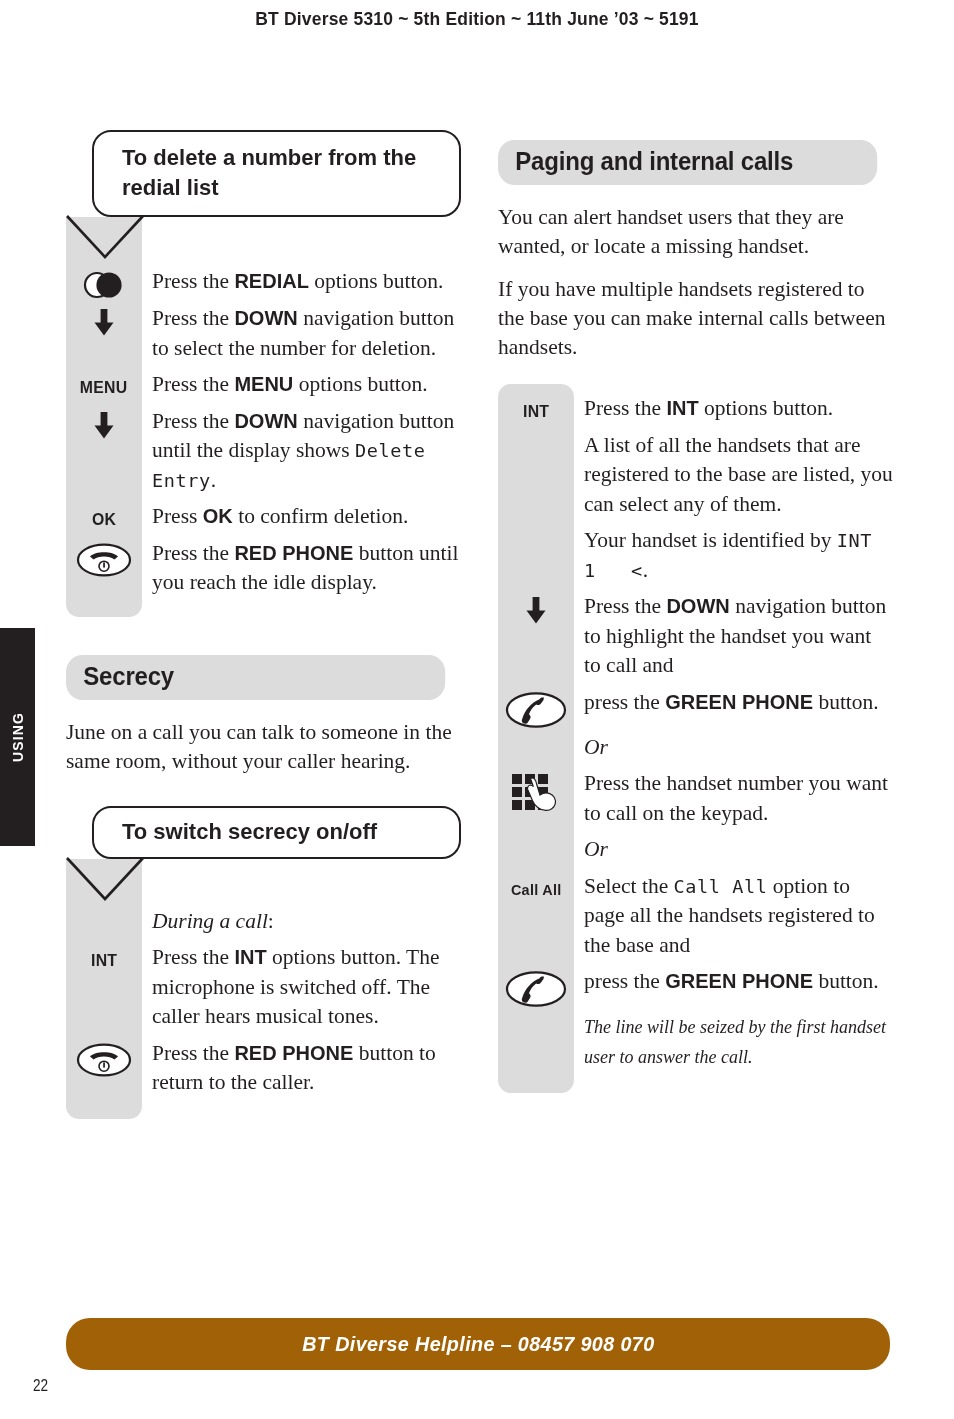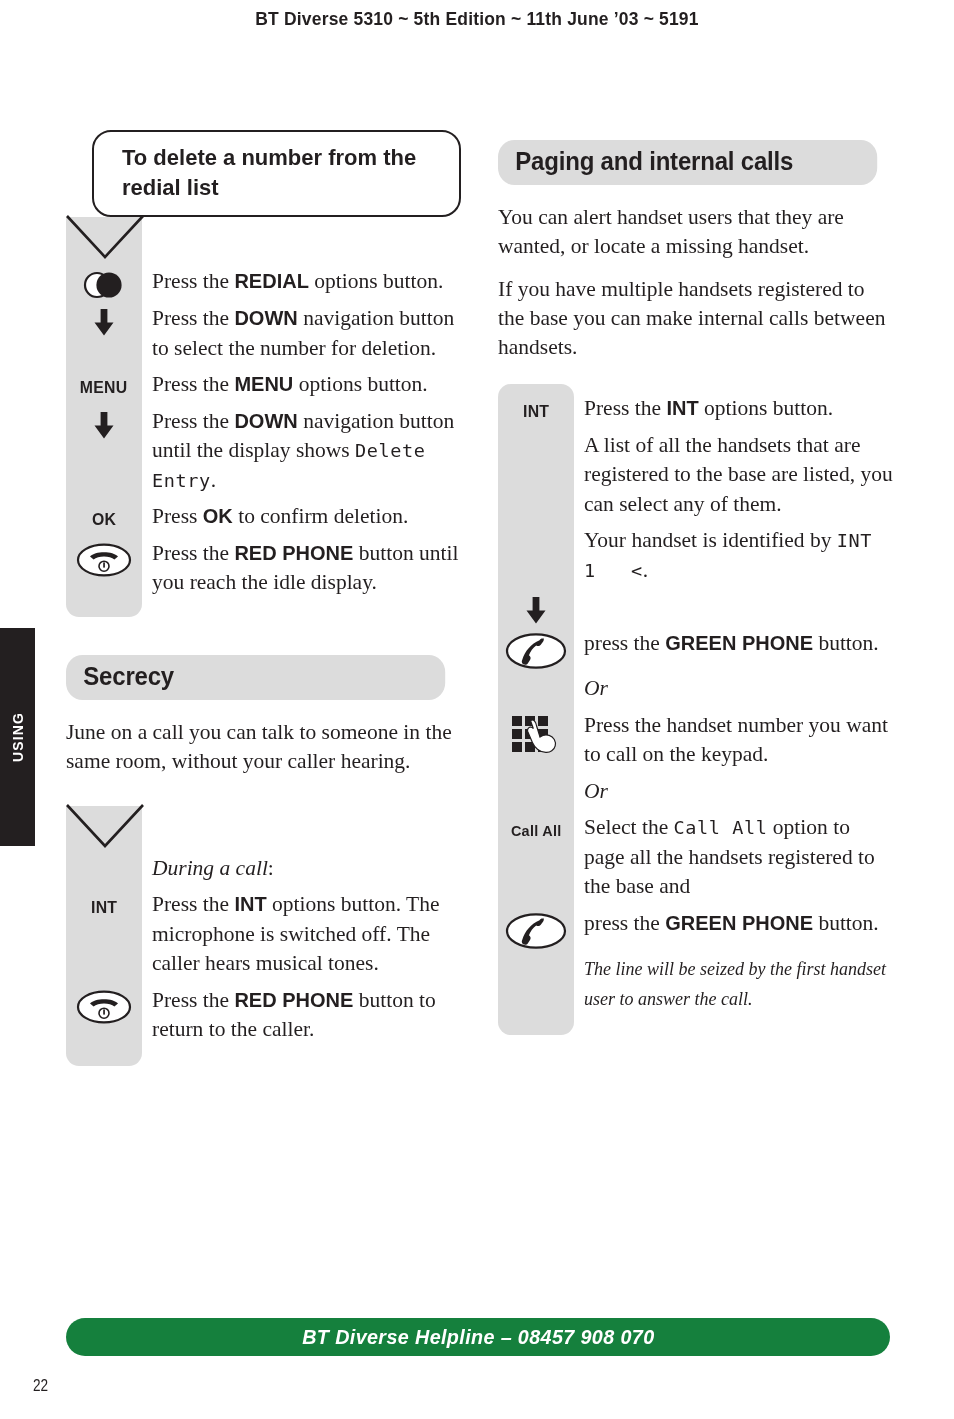--- a/index.html
+++ b/index.html
@@ -149,22 +149,22 @@
     font-size:18px;
     line-height:29px;
   }
 
   
   .icon{display:block;}
 
   
   .footer{
     position:absolute;left:66px;top:1318px;
-    width:824px;height:38px;
-    background:#15803d;
+    width:824px;height:52px;
+    background:#a16207;
     border-radius:24px;
     display:flex;align-items:center;justify-content:center;
   }
   .footer span{
     color:#ffffff;
     font-family:"Liberation Sans", sans-serif;
     font-style:italic;
     font-weight:700;
     font-size:21px;
     letter-spacing:.4px;
@@ -254,20 +254,23 @@
     </div>
 
     <div style="margin-top:38px;">
       <span class="pill">Secrecy</span>
       <div>
         <p class="body first">June on a call you can talk to someone in the same room, without your caller hearing.</p>
       </div>
 
       <div style="height:30px;"></div>
 
+      <div class="bubble-wrap">
+        <div class="bubble" style="padding:9px 16px 10px 28px;">To switch secrecy on/off</div>
+      </div>
 
       <div class="steps">
         <div class="gutter" style="top:0;"></div>
         <svg class="bubble-tail" style="top:-2px;left:0;" viewBox="0 0 78 44">
           <polyline points="1,1 39,42 77,1" fill="none" stroke="#231f20" stroke-width="2.6"></polyline>
         </svg>
         <div class="rows" style="padding-top:48px;padding-bottom:14px;">
             <div class="row">
               <div class="cue"></div>
               <div class="instr pad"><i>During a call</i>:</div>
@@ -317,20 +320,21 @@
           <div class="row">
             <div class="cue"></div>
             <div class="instr pad">Your handset is identified by <span class="lcd">INT 1&nbsp;&nbsp;&nbsp;&lt;</span>.</div>
           </div>
           <div class="row">
             <div class="cue">
               <span class="icon"><svg width="26" height="30" viewBox="0 0 26 30">
                   <path d="M9.6 2 h6.8 v13.4 h6.1 L13 28.4 L3.5 15.4 h6.1 Z" fill="#231f20"></path>
                 </svg></span>
             </div>
+            <div class="instr pad">Press the <b>DOWN</b> navigation button to highlight the handset you want to call and</div>
           </div>
           <div class="row">
             <div class="cue">
               <span class="icon"><svg width="62" height="38" viewBox="0 0 62 38">
                   <ellipse cx="31" cy="19" rx="29" ry="16.6" fill="#fff" stroke="#231f20" stroke-width="2.2"></ellipse>
                   <path d="M42.5 8.6 c1.6 1.1 1.9 3.3 .7 4.9 l-2.6 3.5 c-1.1 1.5 -3.3 1.8 -4.9 .7 c-3.5 2.6 -6.3 6.3 -7.8 10.5 c1.7 1 2.3 3.2 1.3 4.9 l-2.4 3.7 c-1 1.7 -3.2 2.2 -4.9 1.2 c-1.7 -1 -2.2 -3.2 -1.2 -4.9 c2.6 -9.4 9.6 -17.2 18.6 -21.1 c1 -1.7 3.2 -2.2 4.9 -1.2 z" fill="#231f20" transform="translate(-2,-3) scale(0.93)"></path>
                 </svg></span>
             </div>
             <div class="instr pad">press the <b>GREEN PHONE</b> button.</div>
           </div>

